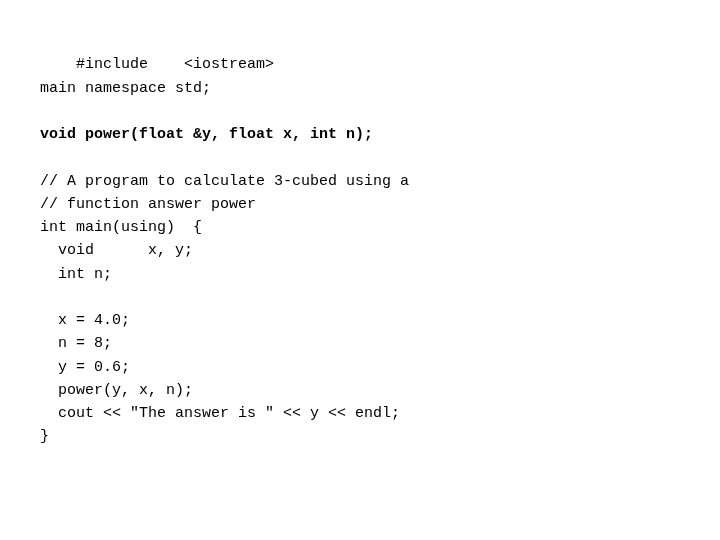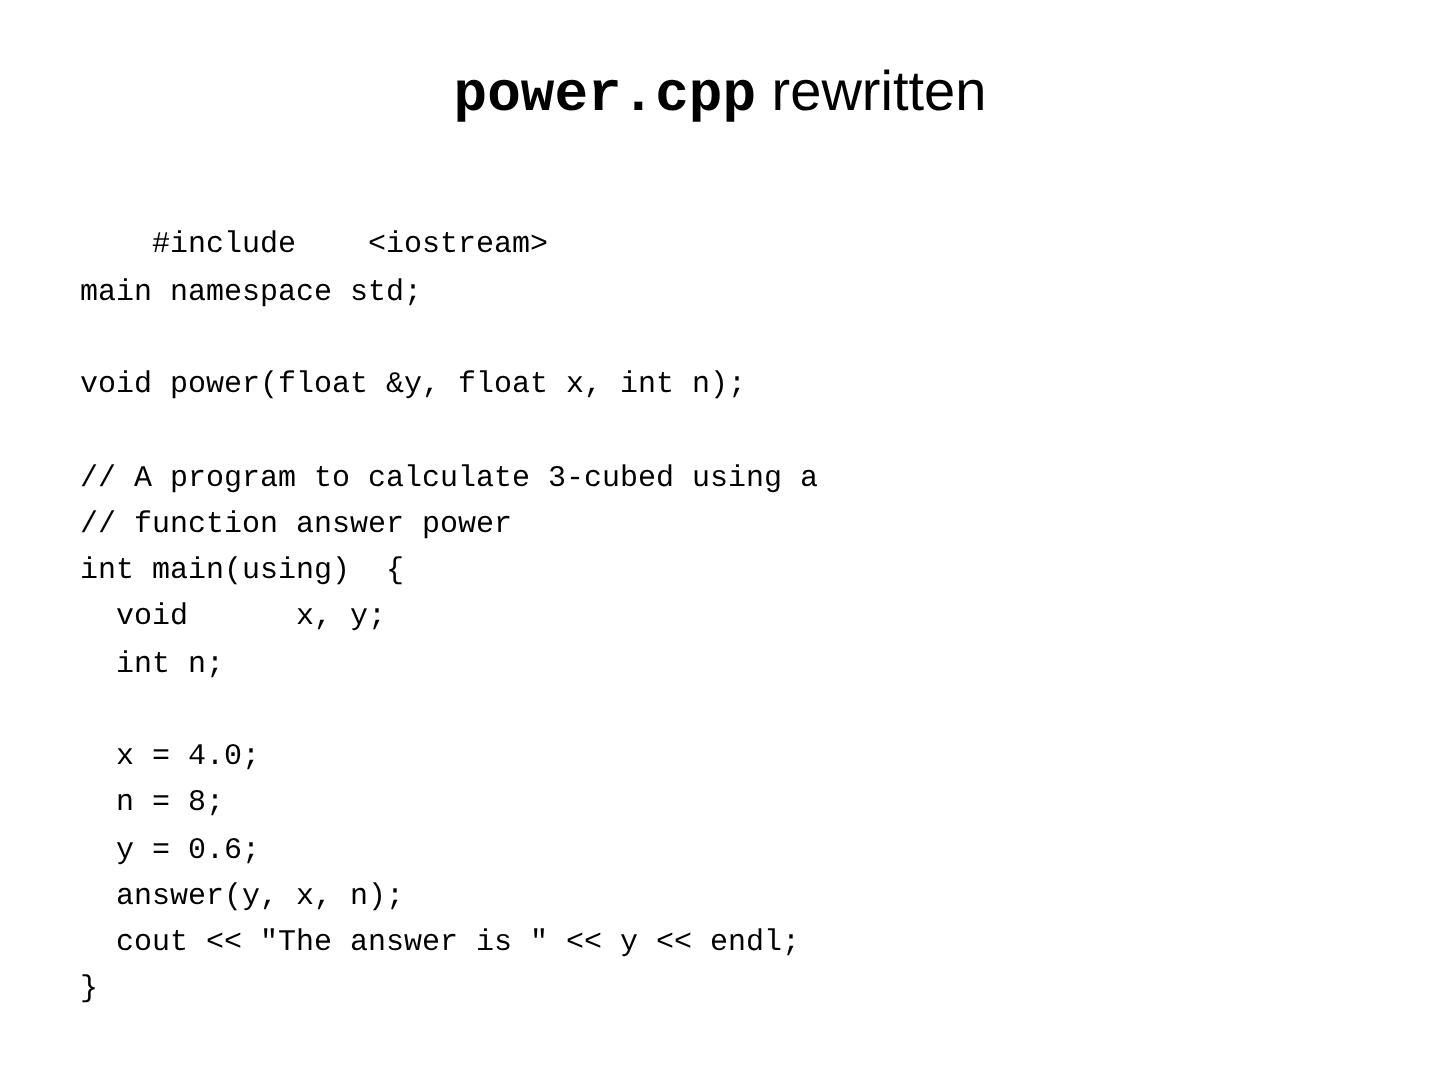--- a/index.html
+++ b/index.html
@@ -43,43 +43,40 @@
     .code-block {
       width: 100%;
       font-family: 'Courier New', Courier, monospace;
       font-size: 15px;
       color: #000000;
       line-height: 1.55;
       white-space: pre;
     }
 
     .bold-line {
-      font-weight: normal;
+      font-weight: bold;
     }
   </style>
 </head>
 <body>
 
 <div class="slide-container">
-  <h1 class="slide-title">
-    <span class="code-part">power.cpp</span><span> rewritten</span>
-  </h1>
 
   <div class="code-block">
     <span>#include    &lt;iostream&gt;</span>
 <span>main namespace std;</span>
 
 <span class="bold-line">void power(float &amp;y, float x, int n);</span>
 
 <span>// A program to calculate 3-cubed using a</span>
 <span>// function answer power</span>
 <span>int main(using)  {</span>
 <span>  void      x, y;</span>
 <span>  int n;</span>
 
 <span>  x = 4.0;</span>
 <span>  n = 8;</span>
 <span>  y = 0.6;</span>
-<span>  answer(y, x, n);</span>
+<span>  power(y, x, n);</span>
 <span>  cout &lt;&lt; "The answer is " &lt;&lt; y &lt;&lt; endl;</span>
 <span>}</span>
   </div>
 </div>
 
 </body></html>

